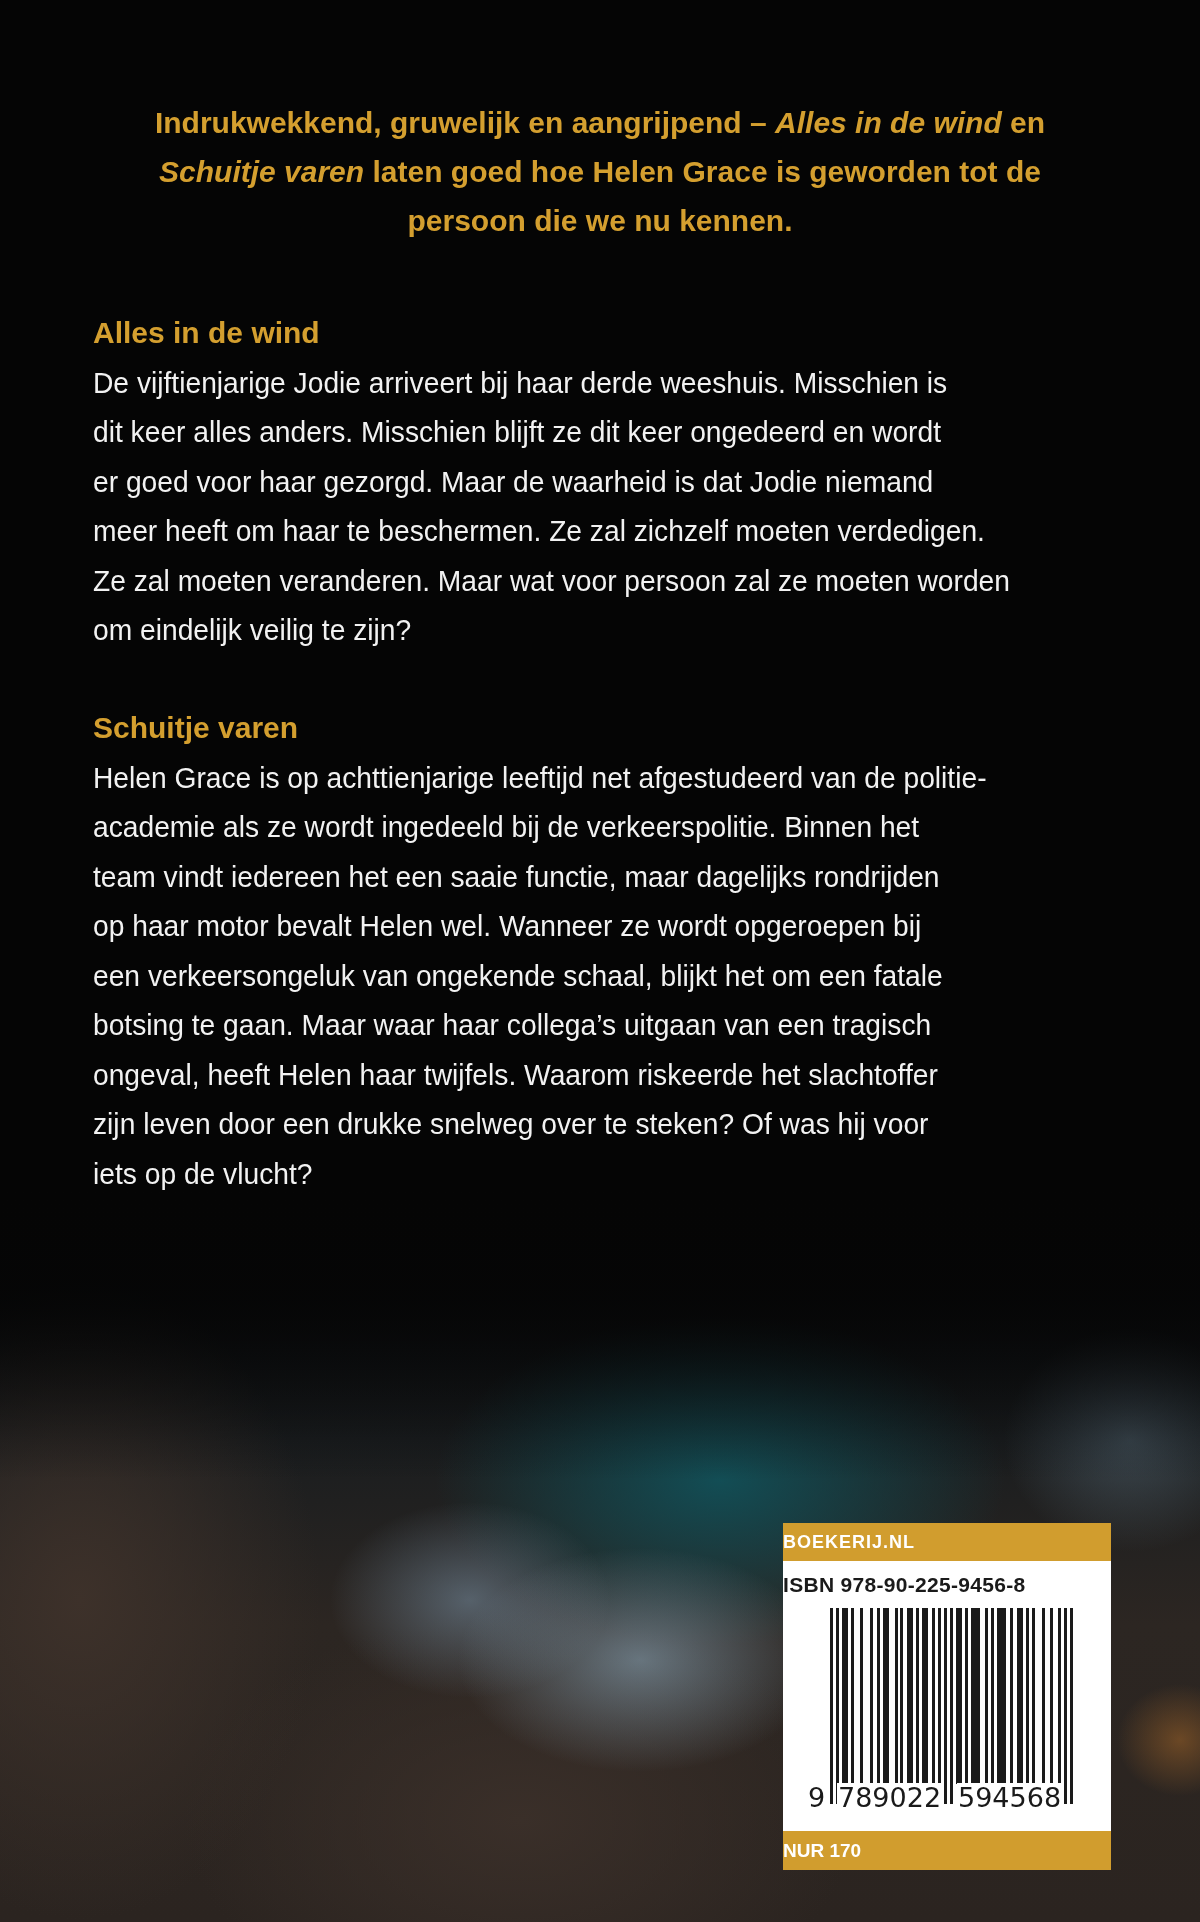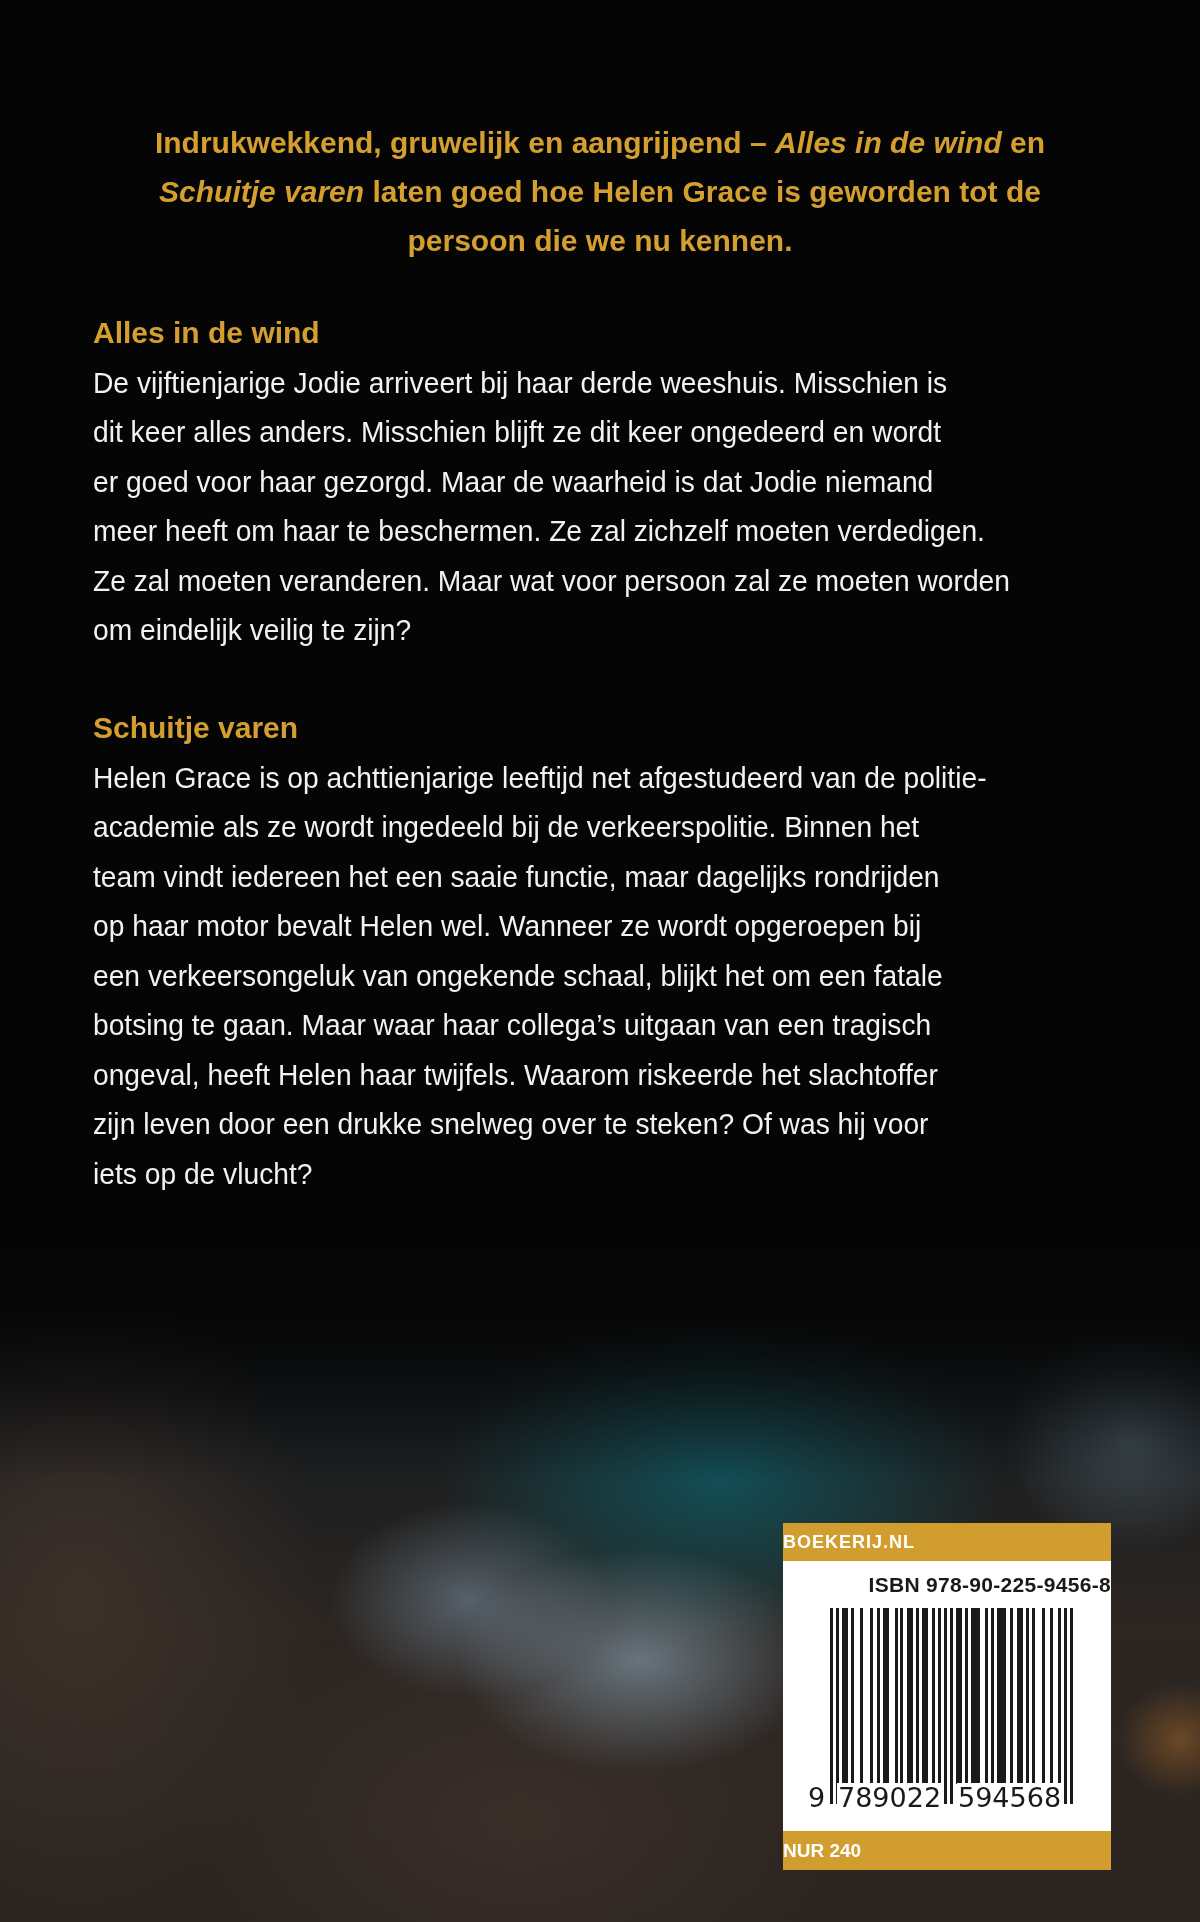--- a/index.html
+++ b/index.html
@@ -20,21 +20,21 @@
       radial-gradient(ellipse 420px 260px at 520px 640px, #3a2f29, rgba(58,47,41,0) 80%),
       linear-gradient(180deg, #050505 0%, #06080a 12%, #1a1d1f 35%, #2c2622 60%, #2b2420 100%);
   }
   .bg-fade {
     position: absolute; left: 0; top: 1180px; width: 1200px; height: 300px;
     background: linear-gradient(180deg, #050505 0%, rgba(5,5,5,0.85) 40%, rgba(5,5,5,0) 100%);
   }
   .intro {
     position: absolute; left: 0; top: 98px; width: 1200px;
     text-align: center; color: #d49f2f; font-weight: bold;
-    font-size: 30px; line-height: 49px; margin-top: 20px;
+    font-size: 30px; line-height: 49px;
   }
   .intro .line { display: block; white-space: nowrap; }
   .intro em { font-style: italic; }
   .section { position: absolute; left: 93px; width: 1020px; }
   .section h2 {
     margin: 0; color: #d49f2f; font-weight: bold; font-size: 30px; line-height: 49.5px;
     white-space: nowrap;
   }
   .section .body-line {
     display: block; color: #f2f2f2; font-size: 30px; line-height: 49.5px;
@@ -47,21 +47,21 @@
     position: absolute; left: 783px; top: 1523px; width: 328px; height: 347px;
     background: #ffffff;
   }
   .band {
     position: absolute; left: 0; width: 328px; background: #d19d2e; color: #ffffff;
     font-weight: bold; text-align: left;
   }
   .band.top { top: 0; height: 38px; line-height: 38px; font-size: 18px; letter-spacing: 1px; }
   .band.bottom { bottom: 0; height: 39px; line-height: 40px; font-size: 19px; }
   .isbn {
-    position: absolute; left: 0; top: 50px; width: 328px; text-align: right;
+    position: absolute; left: 0; top: 50px; width: 328px; text-align: left;
     font-size: 21px; font-weight: bold; color: #1a1a1a; letter-spacing: 0.3px;
   }
   .bars { position: absolute; left: 47px; top: 85px; width: 243px; height: 196px; }
   .bars svg { display: block; }
   .ean {
     position: absolute; left: 22px; top: 260px; width: 290px;
     font-family: "DejaVu Sans", sans-serif; font-size: 27px; color: #1a1a1a;
     line-height: 30px;
   }
   .ean span { position: absolute; top: 0; background: #fff; padding: 0 1px; }
@@ -151,14 +151,14 @@
         <rect x="234" y="0" width="3" height="196"></rect>
         <rect x="240" y="0" width="3" height="196"></rect>
       </g>
     </svg>
   </div>
   <div class="ean">
     <span style="left:2px;">9</span>
     <span style="left:32px;">789022</span>
     <span style="left:152px;">594568</span>
   </div>
-  <div class="band bottom">NUR 240</div>
+  <div class="band bottom">NUR 170</div>
 </div>
 
 </body></html>

